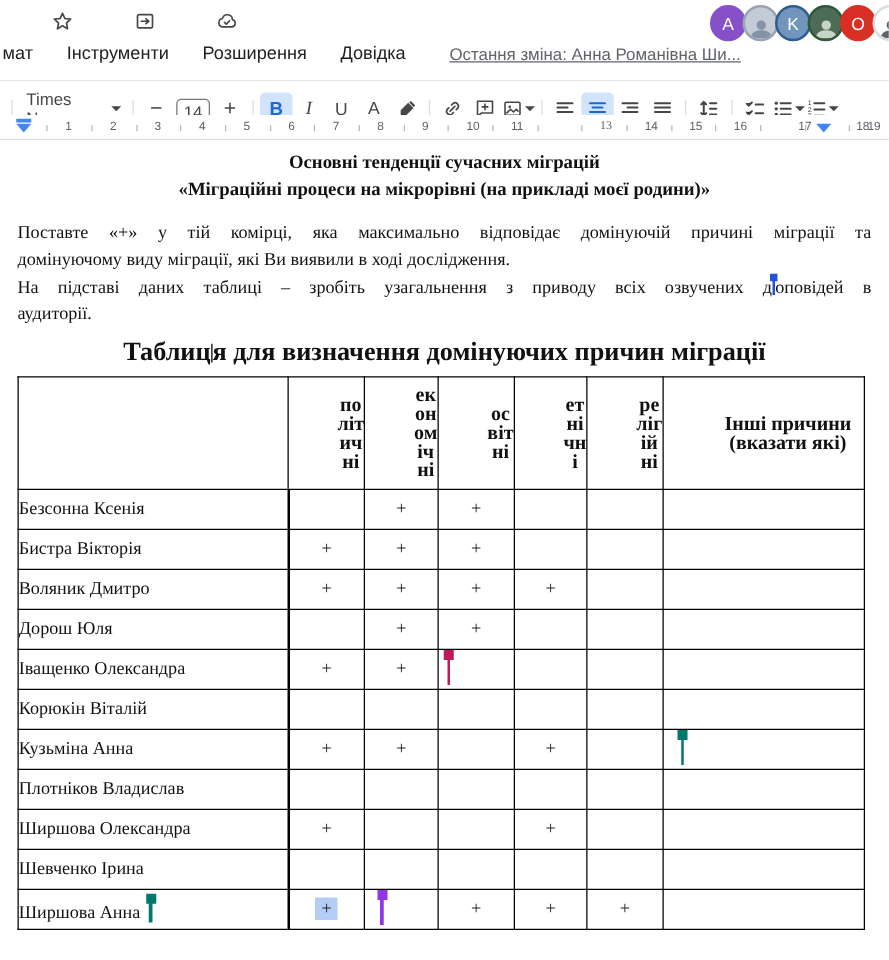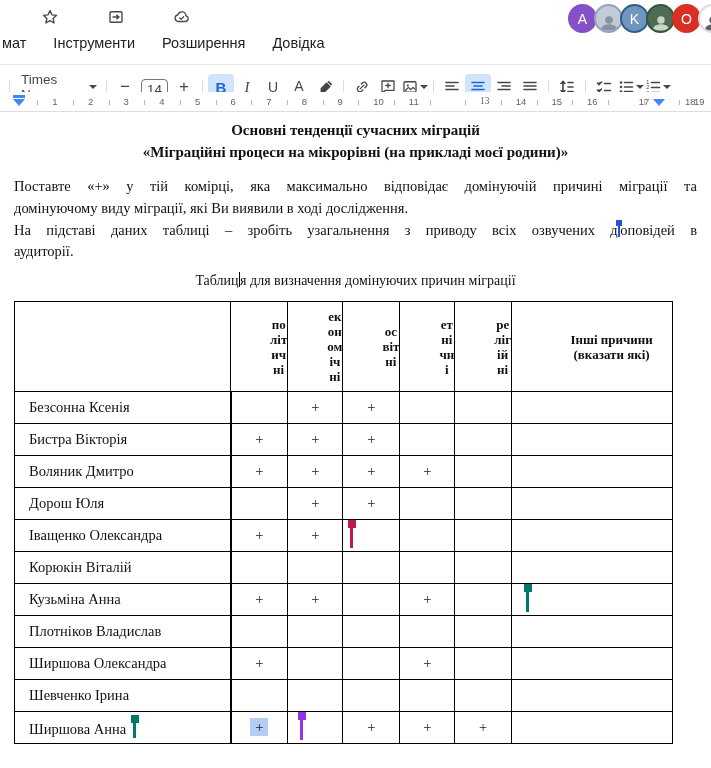--- a/index.html
+++ b/index.html
@@ -45,38 +45,38 @@
   .ind-marker { position:absolute; }
   .tri-down { width:0; height:0; border-left:6px solid transparent; border-right:6px solid transparent; border-top:7px solid #4285f4; }
   .fl-bar { width:12px; height:3px; background:#4285f4; margin-bottom:1px; }
 
   
   .page { position:absolute; top:113px; left:0; width:711px; height:655px; background:#fff;
           font-family:"Liberation Serif", "DejaVu Serif", serif; color:#111; }
   .doc-titles { margin:6px 14px 0 14px; text-align:center; font-weight:bold; font-size:15px; line-height:22px; }
   .para { margin:13px 14px 0 14px; font-size:14.5px; line-height:21.8px; }
   .pline.just { text-align:justify; text-align-last:justify; }
-  .table-title { margin:7px 14px 0 14px; text-align:center; font-weight:normal; font-size:14px; line-height:22px; }
+  .table-title { margin:7px 14px 0 14px; text-align:center; font-weight:bold; font-size:21px; line-height:22px; }
   .text-caret { display:inline-block; width:1.5px; height:15px; background:#000; vertical-align:-2px; }
 
   
   .collab-cursor { display:inline-block; position:relative; width:2.5px; height:19px; background:var(--cc); vertical-align:middle; }
   .collab-cursor::before { content:""; position:absolute; top:-2px; left:-2.5px; width:8px; height:8px; background:var(--cc); }
   .inline-cursor { height:15px; vertical-align:-2px; }
   .inline-cursor::before { width:6.5px; height:6.5px; left:-2px; }
   .name-cursor { margin-left:7px; height:21px; vertical-align:-4px; }
   .cell-cursor { position:absolute; top:2px; height:26px; margin:0; }
 
   
   table.mig { border-collapse:collapse; table-layout:fixed; margin:9px 0 0 14px; }
   table.mig th, table.mig td { border:1px solid #000; }
-  table.mig th { height:90px; font-weight:bold; font-size:13px; line-height:15px; white-space:pre-line;
+  table.mig th { height:90px; font-weight:bold; font-size:16px; line-height:15px; white-space:pre-line;
                  text-align:center; vertical-align:middle;padding-left:39px; }
   table.mig td { height:32px; font-size:14.5px; vertical-align:middle; position:relative; }
-  td.name-cell { padding-left:14px; text-align:left; white-space:nowrap; }
+  td.name-cell { text-align:left; white-space:nowrap; }
   td.mark-cell { text-align:center; font-size:15px; color:#222; }
   td.first-mark, th.first-mark-h { border-left-width:1px; }
   tbody td.first-mark { border-left:2.5px solid #000; }
   .plus-sel { padding:1px 5px; }
 
   
   .avatar .ph { position:absolute; inset:0; border-radius:50%; overflow:hidden; display:flex; align-items:flex-end; justify-content:center; }
 </style>
 </head>
 <body>
@@ -130,20 +130,21 @@
         </span>
       </div>
     </div>
 </div>
 
 <div class="menubar">
   <span class="menu-item">мат</span>
   <span class="menu-item">Інструменти</span>
   <span class="menu-item">Розширення</span>
   <span class="menu-item">Довідка</span>
+  <span class="last-edit">Остання зміна: Анна Романівна Ши...</span>
 </div>
 
 <div class="toolbar">
   <span class="tdiv"></span>
   <span class="tbtn font-name">
     <span>Times New...</span>
     <span class="chev"></span>
   </span>
   <span class="tdiv"></span>
   <span class="tbtn" style="font-size:17px;">−</span>

